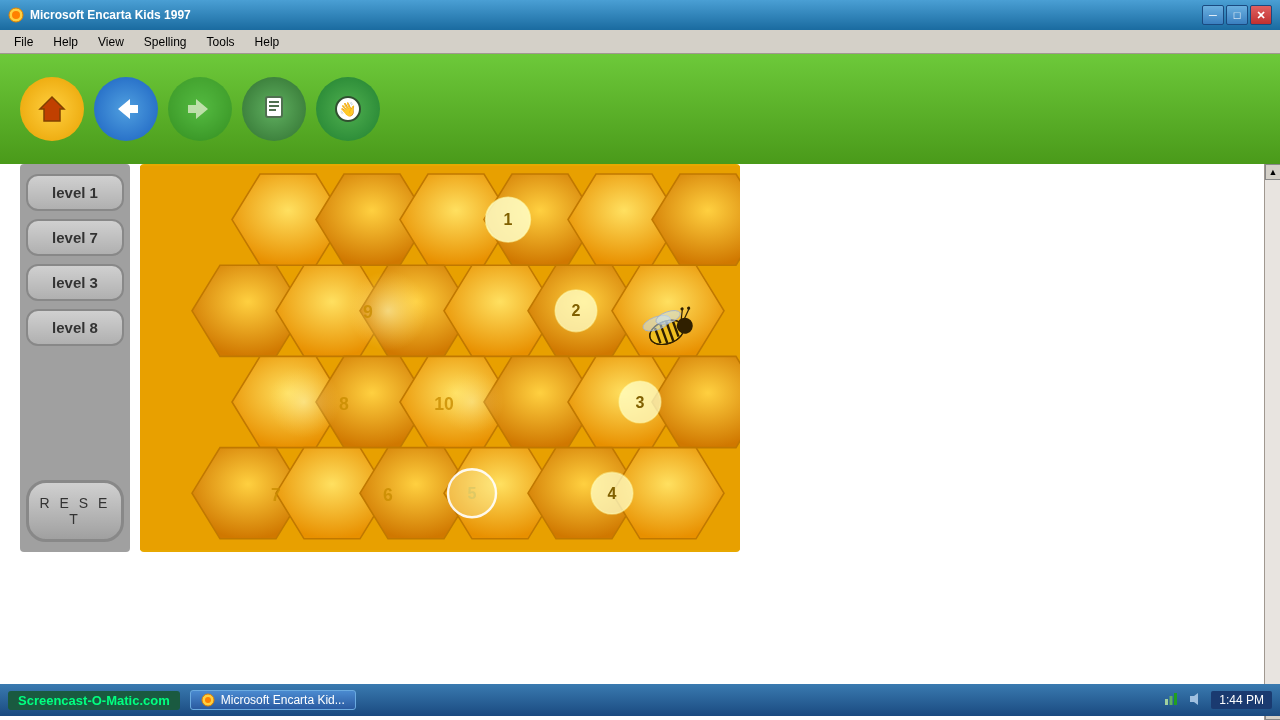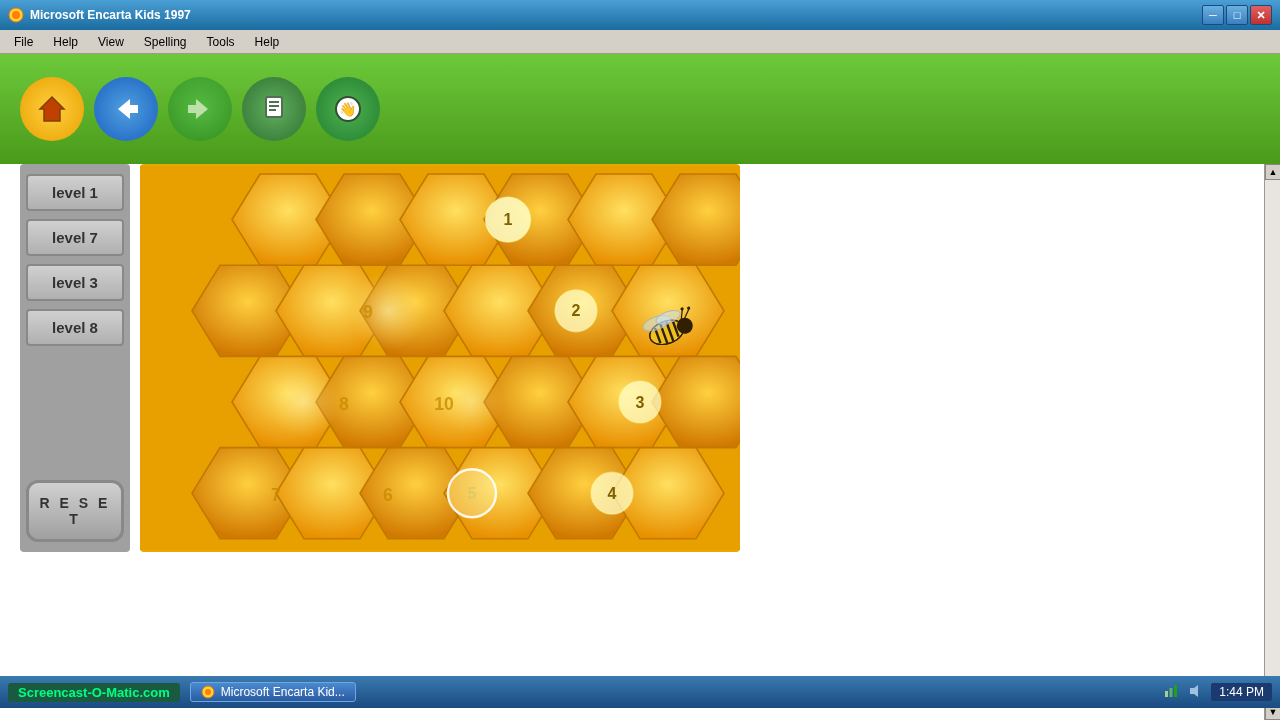--- a/index.html
+++ b/index.html
@@ -113,36 +113,36 @@
       background: #a0a0a0;
       border-radius: 4px;
       padding: 10px 6px;
       display: flex;
       flex-direction: column;
       gap: 8px;
     }
     .level-btn {
       background: linear-gradient(to bottom, #d0d0d0, #b0b0b0);
       border: 2px solid #888;
-      border-radius: 4px;
+      border-radius: 12px;
       padding: 8px 10px;
       font-size: 15px;
       font-weight: bold;
       cursor: pointer;
       text-align: center;
       color: #333;
     }
     .sidebar-spacer { flex: 1; }
     .reset-btn {
       background: linear-gradient(to bottom, #d0d0d0, #a0a0a0);
       border: 3px solid #888;
-      border-radius: 12px;
+      border-radius: 20px;
       padding: 12px 6px;
       font-size: 14px;
-      font-weight: bold;
+      font-weight: normal;
       cursor: pointer;
       letter-spacing: 3px;
       color: #333;
       text-align: center;
     }
 
     
     .honeycomb-container {
       flex: 1;
       background: #e8a800;
@@ -158,21 +158,21 @@
     }
 
     
     .taskbar {
       height: 30px;
       background: linear-gradient(to bottom, #3a7ab0, #1a4a80);
       display: flex;
       align-items: center;
       padding: 16px 8px;
       position: absolute;
-      bottom: 12px;
+      bottom: 4px;
       left: 0;
       right: 0;
     }
     .taskbar-start-area {
       background: #1a5a40;
       color: #00ff80;
       font-size: 13px;
       font-weight: bold;
       padding: 2px 10px;
       border-radius: 3px;

